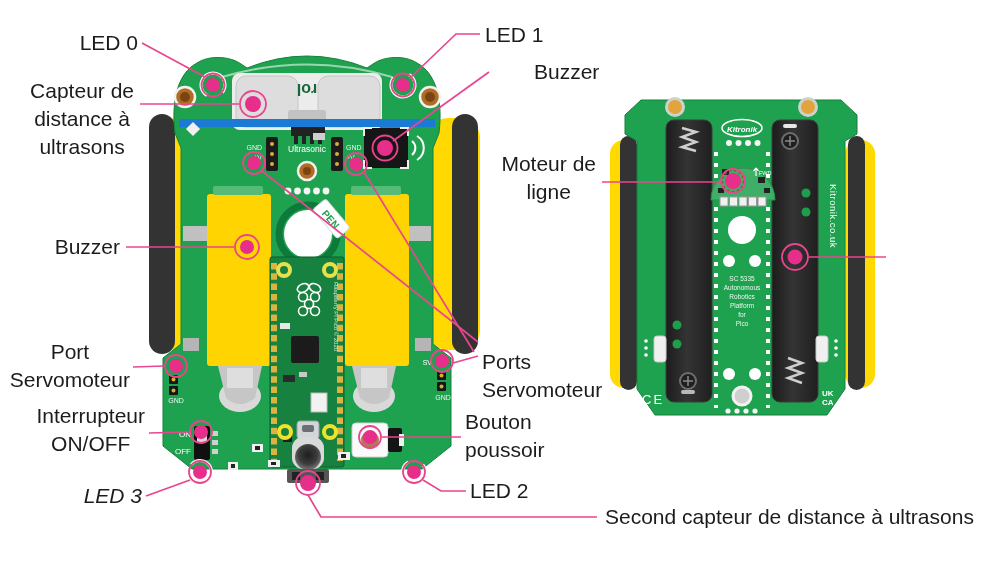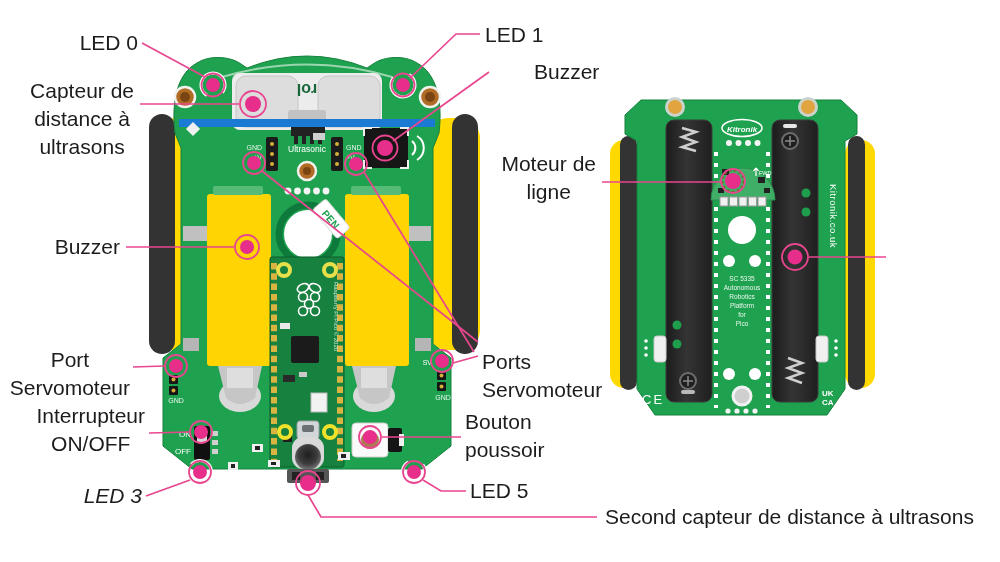--- a/index.html
+++ b/index.html
@@ -419,21 +419,21 @@
   <div class="callout-label align-right" style="right:862px;top:29px;">LED 0</div>
 
   <div class="callout-label align-right" style="right:866px;top:77px;margin-left:20px;">
     <div>Capteur de</div>
     <div>distance à</div>
     <div>ultrasons</div>
   </div>
 
   <div class="callout-label align-right" style="right:880px;top:233px;">Buzzer</div>
 
-  <div class="callout-label align-right" style="right:870px;top:338px;margin-top:8px;">
+  <div class="callout-label align-right" style="right:870px;top:338px;">
     <div>Port</div>
     <div>Servomoteur</div>
   </div>
 
   <div class="callout-label align-right" style="right:855px;top:402px;">
     <div>Interrupteur</div>
     <div>ON/OFF</div>
   </div>
 
   <div class="callout-label align-right" style="right:858px;top:482px;font-style:italic;">LED 3</div>
@@ -445,21 +445,21 @@
   <div class="callout-label" style="left:482px;top:348px;">
     <div>Ports</div>
     <div>Servomoteur</div>
   </div>
 
   <div class="callout-label" style="left:465px;top:408px;">
     <div>Bouton</div>
     <div>poussoir</div>
   </div>
 
-  <div class="callout-label" style="left:470px;top:477px;">LED 5</div>
+  <div class="callout-label" style="left:470px;top:477px;">LED 2</div>
 
   <div class="callout-label" style="left:605px;top:503px;text-align:center;">Second capteur de distance à ultrasons</div>
 
   <div class="callout-label align-right" style="right:404px;top:150px;">
     <div>Moteur de</div>
     <div>ligne</div>
   </div>
 
 
 </div>

